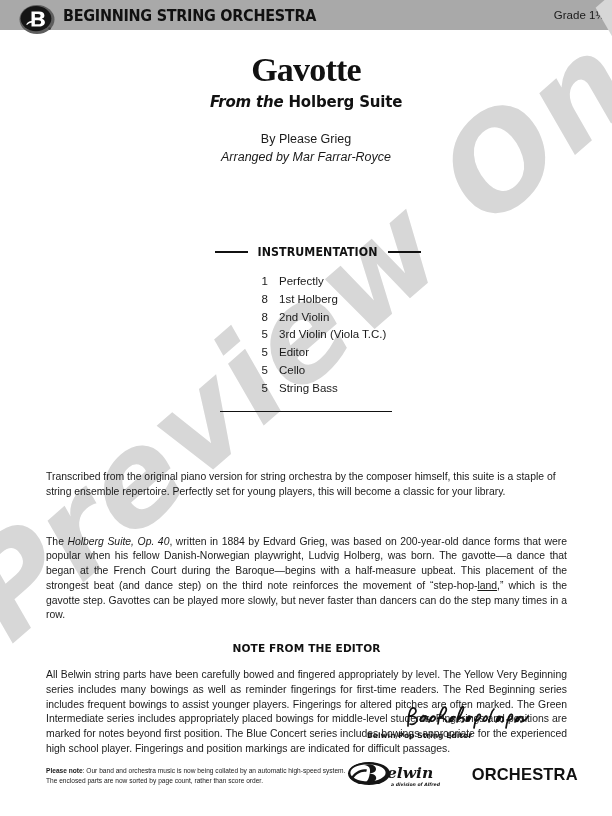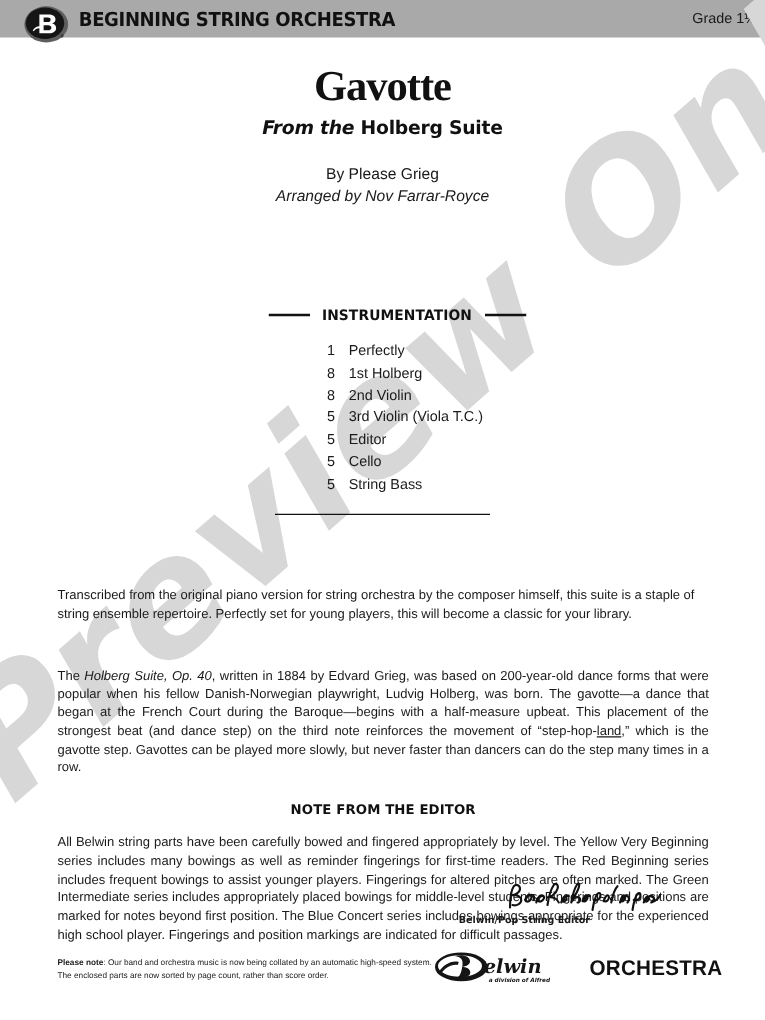--- a/index.html
+++ b/index.html
@@ -308,21 +308,21 @@
   </span>
 
   <span class="header-title">BEGINNING STRING ORCHESTRA</span>
   <span class="header-grade">Grade 1½</span>
 </div>
 
 <div class="title-block">
   <div class="work-title">Gavotte</div>
   <div class="work-subtitle"><span class="sub-ital">From the </span><span>Holberg Suite</span></div>
   <div class="credit-composer">By Please Grieg</div>
-  <div class="credit-arranger">Arranged by Nov Farrar-Royce</div>
+  <div class="credit-arranger">Arranged by Mar Farrar-Royce</div>
 </div>
 
 <div class="instr-block">
   <div class="instr-heading-row">
     <span class="instr-rule"></span>
     <span class="instr-heading">INSTRUMENTATION</span>
     <span class="instr-rule"></span>
   </div>
 
   <ul class="instr-list">

